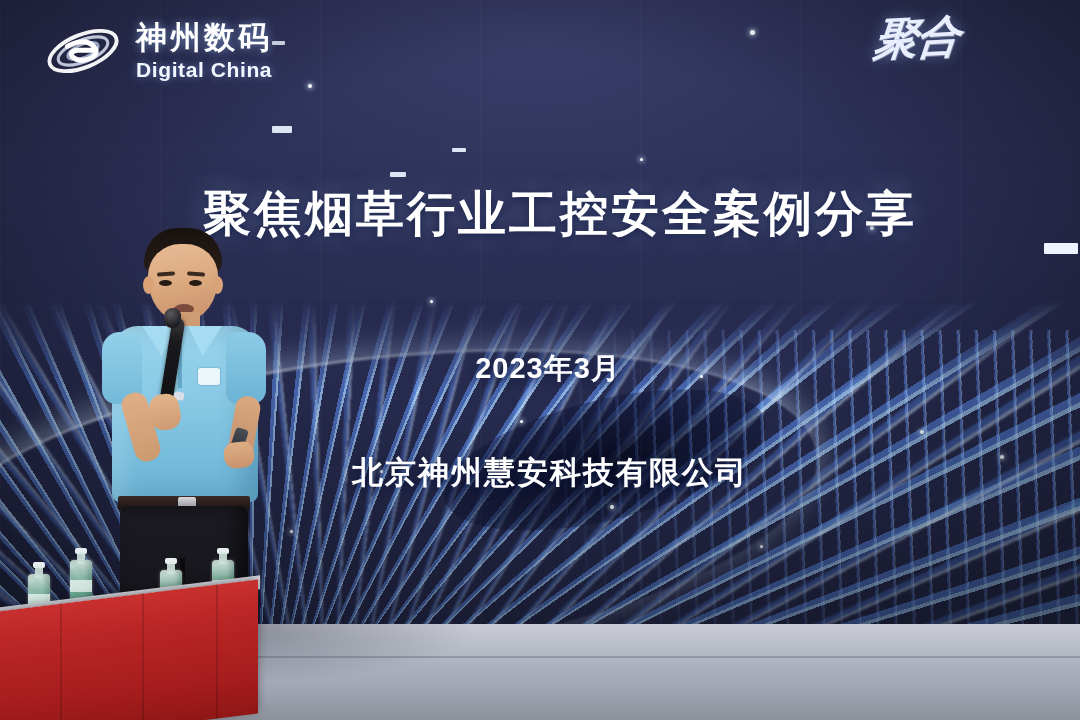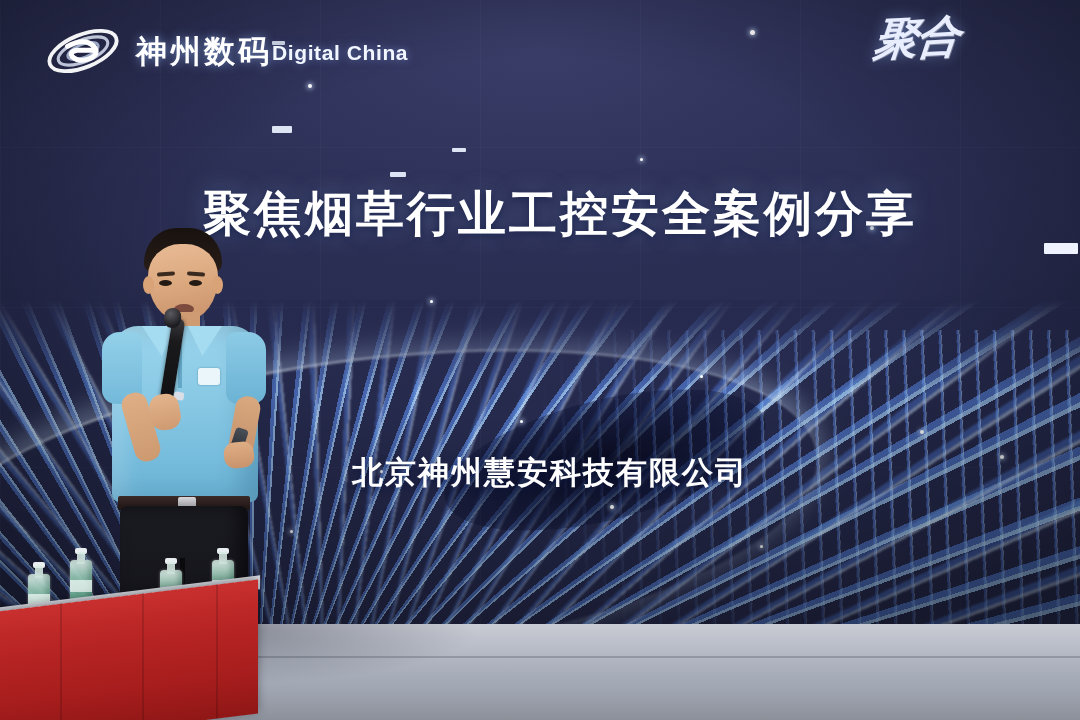--- a/index.html
+++ b/index.html
@@ -90,21 +90,21 @@
     mask-image:radial-gradient(ellipse 90% 110% at 80% 40%, #000 25%, transparent 85%);
   }
 
   
   .particle{ position:absolute; background:#fff; border-radius:50%; box-shadow:0 0 5px 1px rgba(200,225,255,.8); }
   .dash{ position:absolute; background:rgba(235,242,255,.93); border-radius:1px; }
 
   
   .brand{ position:absolute; left:44px; top:20px; display:flex; align-items:center; gap:14px; }
   .brand-mark{ width:78px; height:62px; }
-  .brand-text{ display:flex; flex-direction:row; line-height:1; }
+  .brand-text{ display:flex; flex-direction:column; line-height:1; }
   .brand-cn{
     font-size:31px; color:#ffffff; letter-spacing:3px; font-weight:700;
     text-shadow:0 0 10px rgba(150,190,255,.6);
   }
   .brand-en{
     font-size:21px; color:#f2f6ff; letter-spacing:.6px; margin-top:6px; font-weight:700;
     text-shadow:0 0 8px rgba(140,180,255,.5);
   }
 
   
@@ -331,20 +331,21 @@
         <div class="brand-cn">神州数码</div>
         <div class="brand-en">Digital China</div>
       </div>
     </div>
 
     <div class="slogan">
       <div class="slogan-cal">聚合</div>
     </div>
 
     <div class="slide-title">聚焦烟草行业工控安全案例分享</div>
+    <div class="slide-date">2023年3月</div>
     <div class="slide-company">北京神州慧安科技有限公司</div>
 
     <div class="edge-bar"></div>
   </div>
 
   <div class="floor"></div>
   <div class="floor-seam"></div>
   <div class="floor-shadow"></div>
 
   <div class="speaker">

